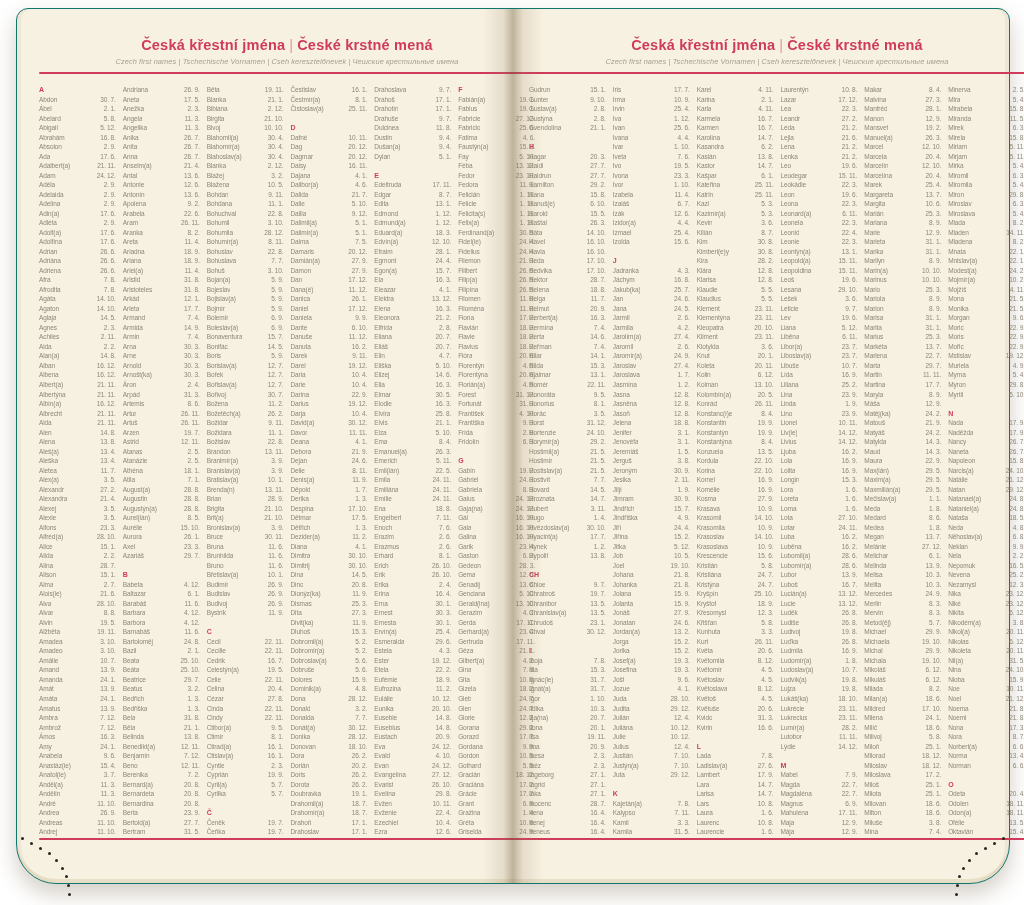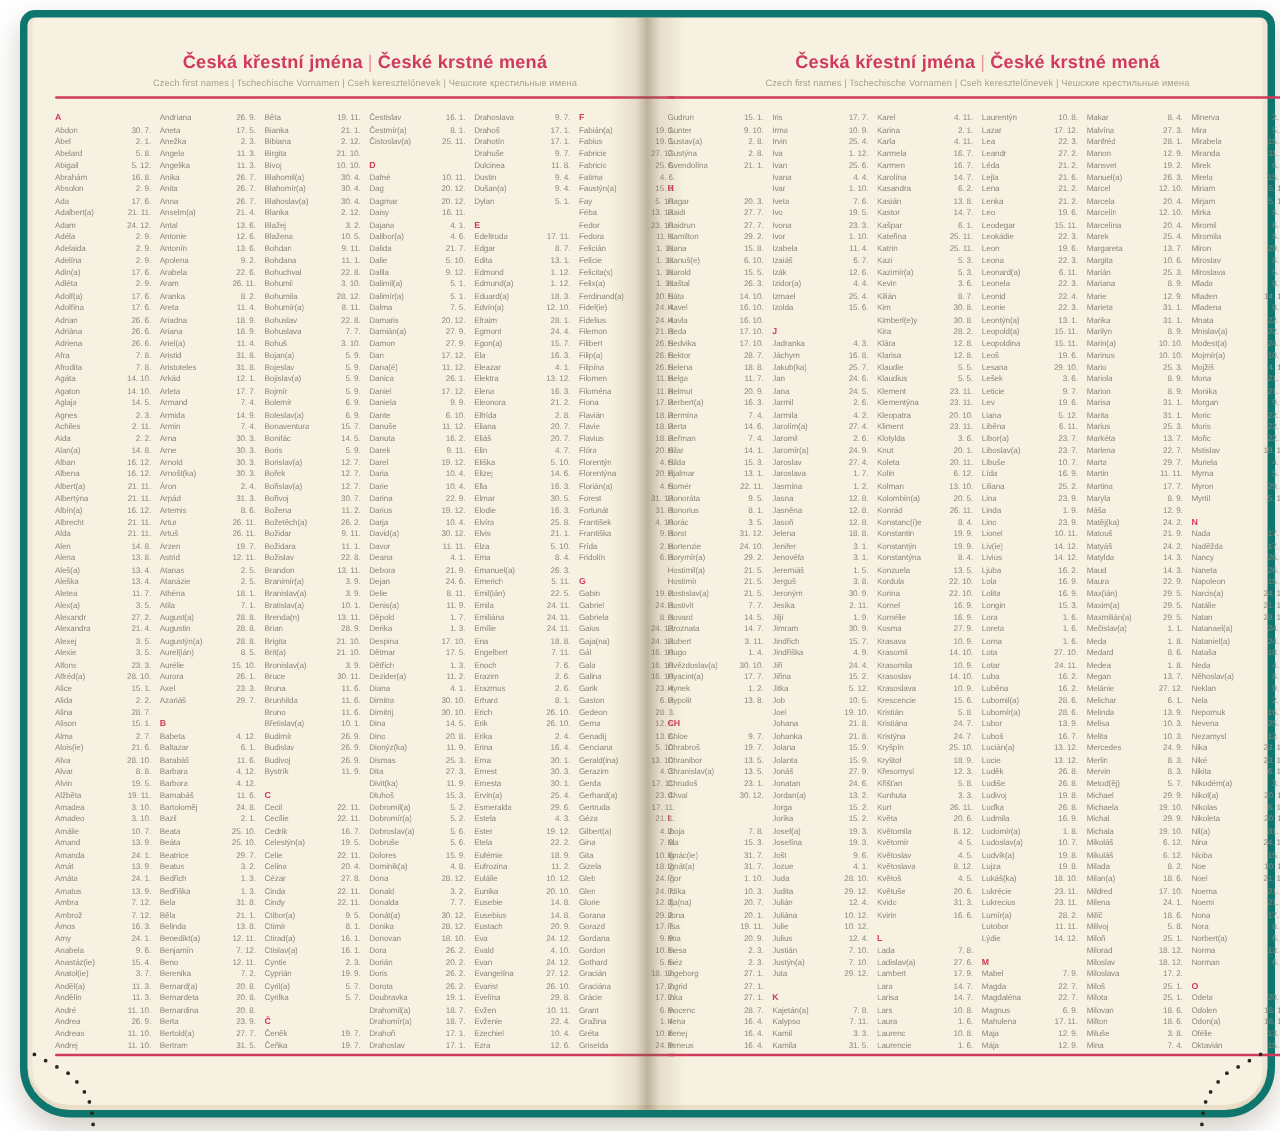--- a/index.html
+++ b/index.html
@@ -1,30 +1,30 @@
 <!DOCTYPE html>
 <html style="--page: #f7f1e2; --accent: #d03a5b; --text: #8f8779; --sub: #a79e8d;"><head>
 <meta charset="utf-8">
 <style>
   html,body{margin:0;padding:0;width:1024px;height:905px;background:#ffffff;overflow:hidden;
     font-family:"Liberation Sans","DejaVu Sans",sans-serif;}
   .spread{position:absolute;left:16px;top:8px;width:992px;height:874px;
-    background:var(--page,#f7f1e2);border:6px solid #0f766e;
+    background:var(--page,#f7f1e2);border:1px solid #0f766e;
     border-radius:12px 12px 40px 40px;
     box-shadow:0 10px 22px rgba(96,80,52,.28), inset 0 -4px 0 rgba(205,190,155,.35), inset 4px 0 0 rgba(205,190,155,.18), inset -4px 0 0 rgba(205,190,155,.18);}
   .spine{position:absolute;top:0;bottom:0;left:50%;width:60px;transform:translateX(-50%);
     background:linear-gradient(90deg,rgba(150,128,88,0) 0%,rgba(150,128,88,.18) 34%,rgba(110,92,60,.42) 50%,rgba(150,128,88,.18) 66%,rgba(150,128,88,0) 100%);
     pointer-events:none;}
   .page{position:absolute;top:0;bottom:0;width:496px;}
   .page.left{left:0;padding:0 16px 0 22px;}
   .page.right{left:496px;padding:0 22px 0 16px;}
   .page-hd{text-align:center;padding-top:28px;}
   .title{font-size:14.5px;font-weight:bold;color:var(--accent,#d03a5b);letter-spacing:.2px;white-space:nowrap;}
   .title .sep{opacity:.5;font-weight:normal;padding:0 4px;}
-  .subtitle{font-size:7.4px;color:var(--sub,#a79e8d);margin-top:4px;white-space:nowrap;letter-spacing:.1px;}
+  .subtitle{font-size:7.4px;color:var(--sub,#a79e8d);margin-top:4px;white-space:nowrap;letter-spacing:.1px;font-style:italic;}
   .rule{height:2px;background:var(--accent,#d03a5b);margin-top:6px;border-radius:1px;}
   .cols{display:flex;gap:7px;margin-top:11px;height:752px;}
   .col{flex:1;min-width:0;}
   .row{display:flex;justify-content:space-between;height:9.52px;line-height:9.6px;
     font-size:6.5px;color:var(--text,#8f8779);letter-spacing:-0.1px;white-space:nowrap;}
   .row .nm{overflow:hidden;}
   .row .dt{margin-left:2px;}
   .row.hrow{color:var(--accent,#d03a5b);font-weight:bold;font-size:7px;}
   .ft-rule{height:2px;background:var(--accent,#d03a5b);margin-top:1px;border-radius:1px;}
   .stitch{position:absolute;width:3px;height:3px;border-radius:50%;background:#26251f;}

